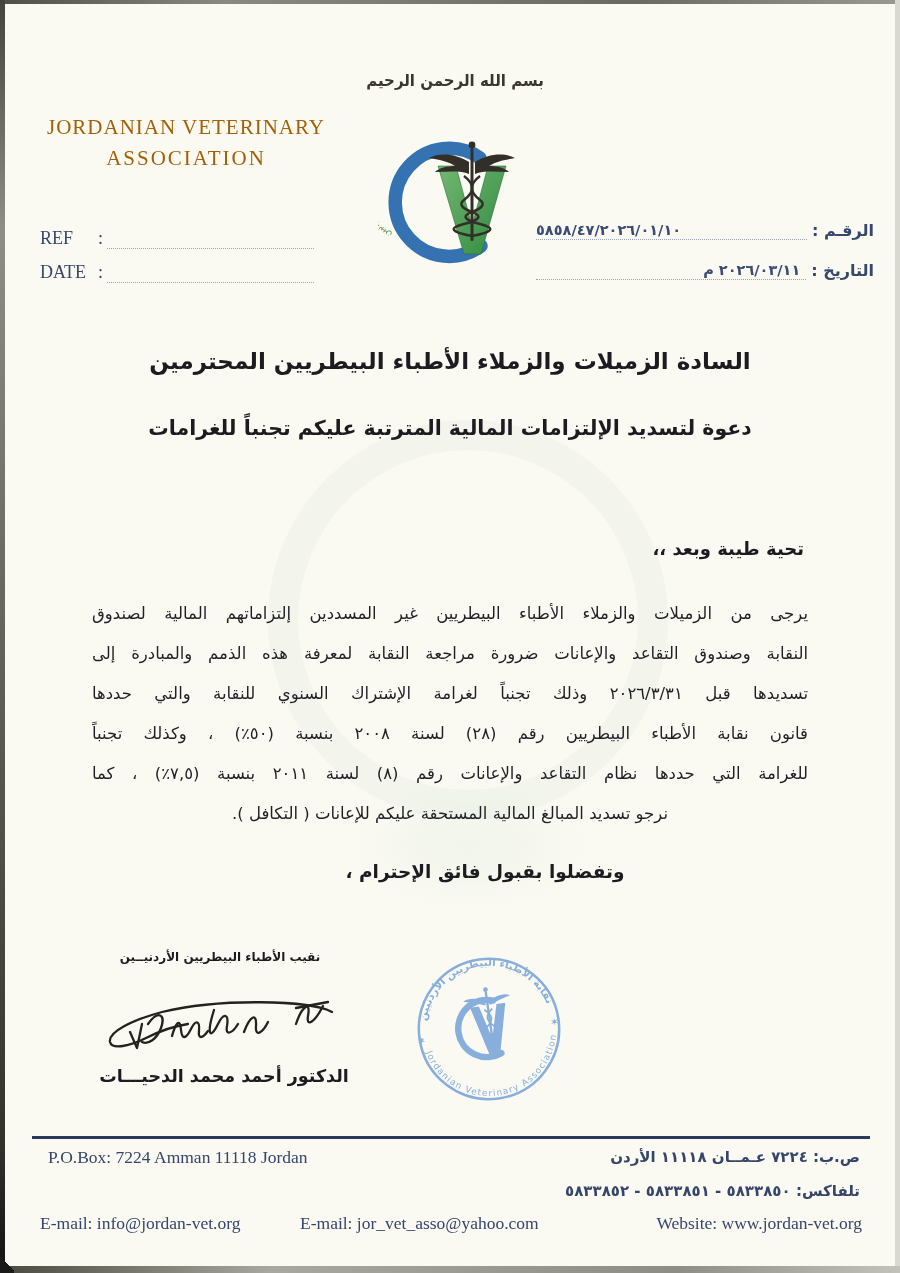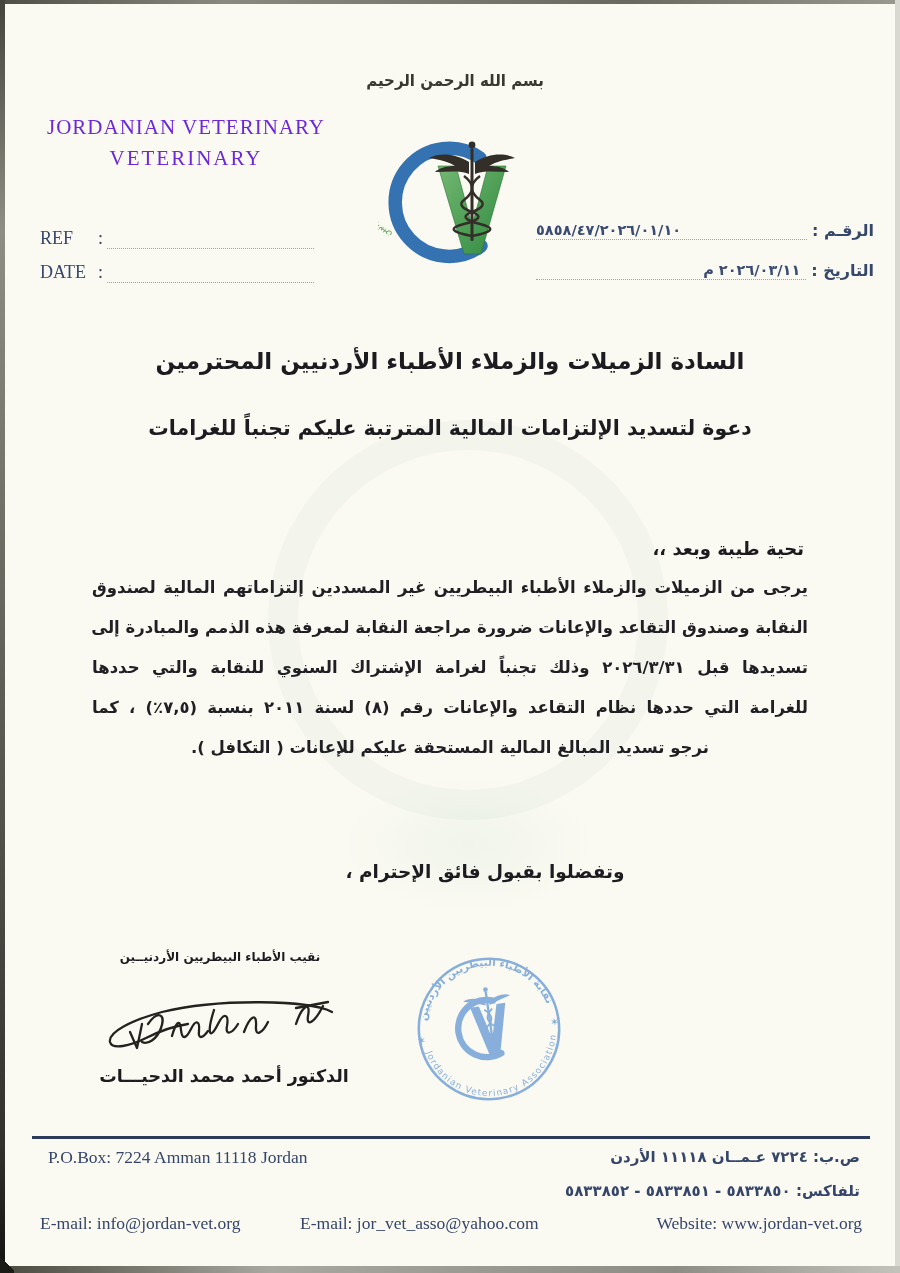--- a/index.html
+++ b/index.html
@@ -23,21 +23,21 @@
     background:linear-gradient(45deg,#1a1a16 40%,transparent 42%);}
 
   
   .watermark-ring{position:absolute;left:268px;top:420px;width:400px;height:400px;
     border-radius:50%;box-shadow:inset 0 0 0 30px rgba(105,170,140,.055);}
   .watermark-blob{position:absolute;left:330px;top:770px;width:280px;height:150px;
     background:radial-gradient(ellipse at center,rgba(110,180,150,.08),transparent 65%);}
 
   
   .en-name{position:absolute;left:38px;top:112px;width:296px;text-align:center;
-    font-family:"Liberation Serif",serif;color:#6d28d9;font-size:21px;letter-spacing:1px;line-height:31px;}
+    font-family:"Liberation Serif",serif;color:#a16207;font-size:21px;letter-spacing:1px;line-height:31px;}
   .bismillah{position:absolute;left:325px;top:72px;width:260px;text-align:center;
     direction:rtl;font-size:15px;color:#3a372f;font-weight:600;transform:scaleY(1.08);}
   .ar-name{position:absolute;right:22px;top:102px;width:290px;text-align:center;
     direction:rtl;font-weight:700;font-size:23px;color:#2c3654;line-height:50px;}
   .logo-box{position:absolute;left:378px;top:110px;width:154px;height:158px;}
 
   .vline{position:absolute;display:flex;align-items:flex-end;}
   .vline .lbl{font-family:"Liberation Serif",serif;font-size:18px;color:#36486a;}
   .vline .cln{font-family:"Liberation Serif",serif;font-size:18px;color:#36486a;margin:0 4px 0 2px;}
   .vline .dots{flex:1;height:17px;border-bottom:1.6px dotted #98a2b8;position:relative;}
@@ -55,22 +55,22 @@
   .date-ar-row{right:26px;top:261px;width:338px;}
   .date-ar-row .val{right:6px;text-align:center;}
 
   
   .title1{position:absolute;left:50px;top:348px;width:800px;text-align:center;direction:rtl;
     font-size:23px;font-weight:700;color:#1c1b20;}
   .title2{position:absolute;left:50px;top:416px;width:800px;text-align:center;direction:rtl;
     font-size:20.5px;font-weight:700;color:#1c1b20;}
   .greeting{position:absolute;right:96px;top:538px;direction:rtl;
     font-size:18px;font-weight:700;color:#1c1b20;}
-  .paragraph{position:absolute;left:92px;top:568px;width:716px;direction:rtl;
-    font-size:16.5px;font-weight:700;color:#201f24;}
+  .paragraph{position:absolute;left:92px;top:594px;width:716px;direction:rtl;
+    font-size:16.5px;font-weight:400;color:#201f24;}
   .pline{height:40px;line-height:40px;white-space:nowrap;text-align:justify;text-align-last:justify;}
   .pline.last{text-align:center;text-align-last:center;}
   .closing{position:absolute;left:50px;top:861px;width:800px;text-align:center;direction:rtl;
     font-size:18.5px;font-weight:700;color:#1c1b20;transform:translateX(35px);}
 
   
   .sig-title{position:absolute;left:86px;top:950px;width:268px;text-align:center;direction:rtl;
     font-size:12px;font-weight:700;color:#1c1b20;}
   .sig-scribble{position:absolute;left:100px;top:986px;width:252px;height:84px;}
   .sig-name{position:absolute;left:86px;top:1066px;width:276px;text-align:center;direction:rtl;
@@ -98,21 +98,21 @@
   <div class="edge-top"></div>
   <div class="edge-left"></div>
   <div class="edge-right"></div>
   <div class="edge-bottom"></div>
   <div class="corner-nick"></div>
   <div class="watermark-ring"></div>
   <div class="watermark-blob"></div>
 
   <div class="en-name">
     <div>JORDANIAN VETERINARY</div>
-    <div style="letter-spacing:2px;">VETERINARY</div>
+    <div style="letter-spacing:2px;">ASSOCIATION</div>
   </div>
 
   <div class="bismillah">بسم الله الرحمن الرحيم</div>
 
   <div class="logo-box">
     <svg width="154" height="158" viewBox="0 0 154 158">
       <defs>
         <linearGradient id="vg" x1="0" y1="0" x2="1" y2="1">
           <stop offset="0" stop-color="#74b873"></stop>
           <stop offset="1" stop-color="#2f8a3f"></stop>
@@ -157,28 +157,29 @@
       <span class="val">٥٨٥٨/٤٧/٢٠٢٦/٠١/١٠</span>
     </span>
   </div>
   <div class="ar-vline date-ar-row">
     <span class="lbl">التاريخ :</span>
     <span class="dots">
       <span class="val">٢٠٢٦/٠٣/١١ م</span>
     </span>
   </div>
 
-  <div class="title1">السادة الزميلات والزملاء الأطباء الأردنيين المحترمين</div>
+  <div class="title1">السادة الزميلات والزملاء الأطباء البيطريين المحترمين</div>
   <div class="title2">دعوة لتسديد الإلتزامات المالية المترتبة عليكم تجنباً للغرامات</div>
   <div class="greeting">تحية طيبة وبعد ،،</div>
 
   <div class="paragraph">
     <div class="pline">يرجى من الزميلات والزملاء الأطباء البيطريين غير المسددين إلتزاماتهم المالية لصندوق</div>
     <div class="pline">النقابة وصندوق التقاعد والإعانات ضرورة مراجعة النقابة لمعرفة هذه الذمم والمبادرة إلى</div>
     <div class="pline">تسديدها قبل ٢٠٢٦/٣/٣١ وذلك تجنباً لغرامة الإشتراك السنوي للنقابة والتي حددها</div>
+    <div class="pline">قانون نقابة الأطباء البيطريين رقم (٢٨) لسنة ٢٠٠٨ بنسبة (٥٠٪) ، وكذلك تجنباً</div>
     <div class="pline">للغرامة التي حددها نظام التقاعد والإعانات رقم (٨) لسنة ٢٠١١ بنسبة (٧,٥٪) ، كما</div>
     <div class="pline last">نرجو تسديد المبالغ المالية المستحقة عليكم للإعانات ( التكافل ).</div>
   </div>
 
   <div class="closing">وتفضلوا بقبول فائق الإحترام ،</div>
 
   <div class="sig-title">نقيب الأطباء البيطريين الأردنيــين</div>
 
   <div class="sig-scribble">
     <svg width="252" height="84" viewBox="0 0 252 84">

